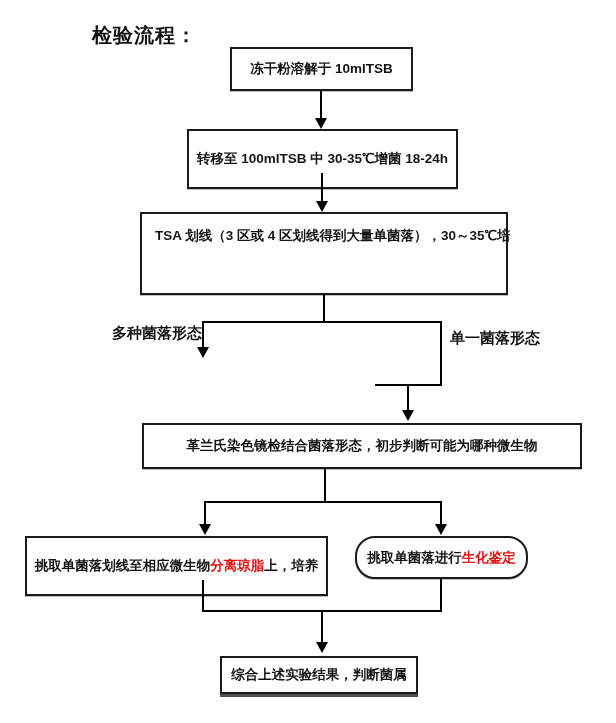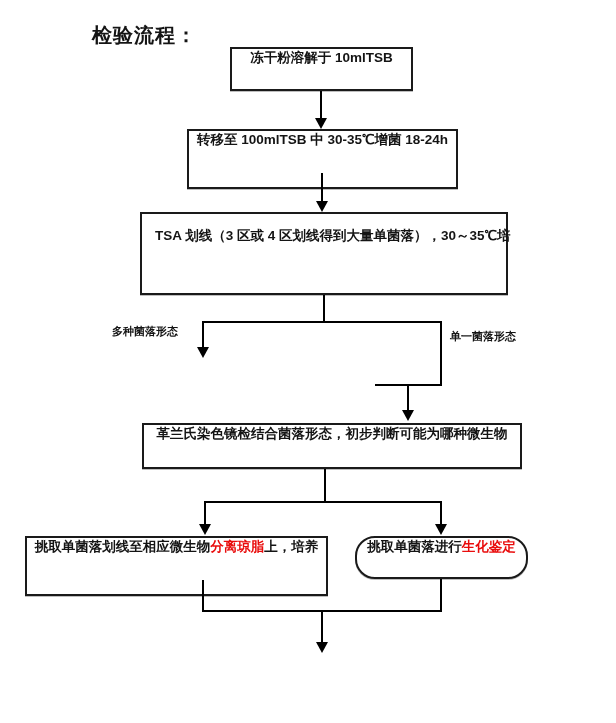--- a/index.html
+++ b/index.html
@@ -3,35 +3,35 @@
 <meta charset="utf-8">
 <style>
   html,body{margin:0;padding:0;background:#fff;}
   .canvas{
     position:relative;width:616px;height:723px;background:#ffffff;overflow:hidden;
     font-family:"Liberation Sans",sans-serif;font-weight:bold;color:#141414;
   }
   .title{position:absolute;left:92px;top:22px;font-size:20px;letter-spacing:1px;}
   .node{
     position:absolute;box-sizing:border-box;background:#fff;border:2px solid #1a1a1a;
-    display:flex;justify-content:center;text-align:center;
+    display:flex;align-items:center;justify-content:center;text-align:center;
     font-size:13.5px;white-space:nowrap;box-shadow:0 1px 0 rgba(110,110,110,.45);
   }
   .n1{left:230px;top:47px;width:183px;height:44px;}
   .n2{left:187px;top:129px;width:271px;height:60px;}
   .n3{left:140px;top:212px;width:368px;height:83px;display:block;text-align:left;
       padding:1px 13px;line-height:41.5px;white-space:nowrap;}
   .n3 .ln{display:block;}
   .n4{left:63px;top:361px;width:312px;height:44px;}
-  .n5{left:142px;top:423px;width:380px;height:46px;}
+  .n5{left:142px;top:423px;width:440px;height:46px;}
   .n6{left:25px;top:536px;width:303px;height:60px;}
   .n7{left:355px;top:536px;width:173px;height:43px;border-radius:20px;}
   .n8{left:220px;top:656px;width:198px;height:38px;box-shadow:0 3px 0 #4f4f4f;}
   .red{color:#e90c0c;}
-  .lab{position:absolute;font-size:11px;white-space:nowrap;}
+  .lab{position:absolute;font-size:15px;white-space:nowrap;}
   .lab-left{left:112px;top:324px;}
   .lab-right{left:450px;top:329px;text-align:right;}
   .vline,.hline{position:absolute;background:#000;}
   .vline{width:2px;}
   .hline{height:2px;}
   .ahead{position:absolute;width:0;height:0;border-left:6px solid transparent;
          border-right:6px solid transparent;border-top:11px solid #000;}
   
   .l1{left:320px;top:91px;height:28px;}   .h1{left:315px;top:118px;}
   .l2{left:321px;top:173px;height:29px;}  .h2{left:316px;top:201px;}
@@ -78,20 +78,23 @@
   </div>
 
   <div class="node n6">
     <span><span>挑取单菌落划线至相应微生物</span><span class="red">分离琼脂</span><span>上，培养</span></span>
   </div>
 
   <div class="node n7">
     <span><span>挑取单菌落进行</span><span class="red">生化鉴定</span></span>
   </div>
 
+  <div class="node n8">
+    <span>综合上述实验结果，判断菌属</span>
+  </div>
 
   <div class="vline l1"></div>
   <div class="ahead h1"></div>
   <div class="vline l2"></div>
   <div class="ahead h2"></div>
   <div class="vline l3"></div>
   <div class="hline hl1"></div>
   <div class="vline l4"></div>
   <div class="ahead h3"></div>
   <div class="vline l5"></div>

